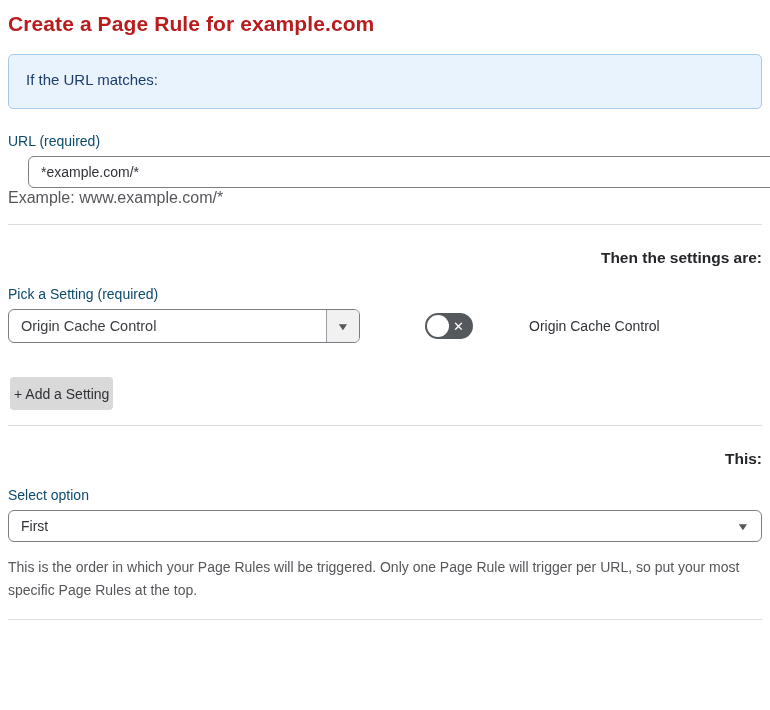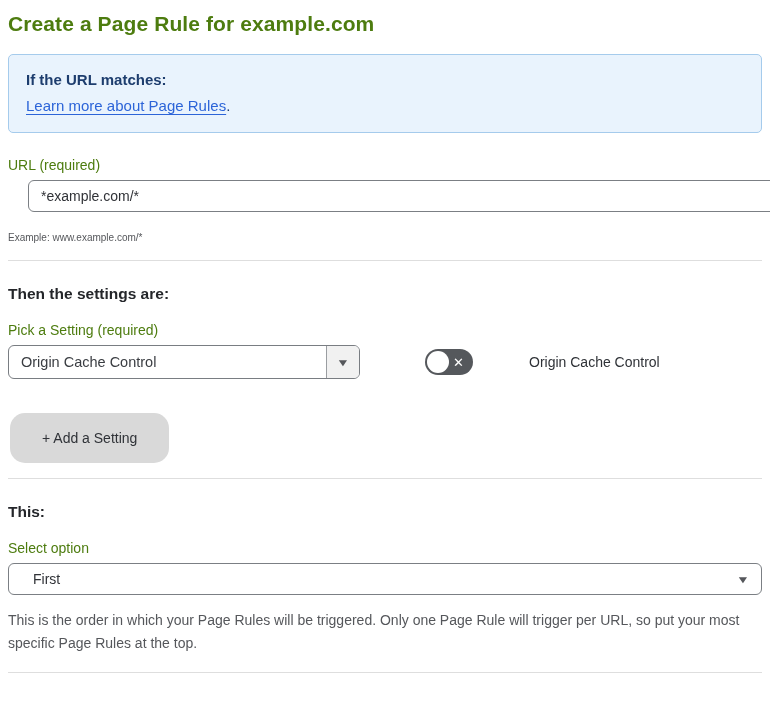--- a/index.html
+++ b/index.html
@@ -6,84 +6,85 @@
   html, body { width: 770px; height: 710px; background: #ffffff; }
   body {
     font-family: "Liberation Sans", sans-serif;
     color: #2f3237;
     padding: 8px 8px 0 8px;
     overflow: hidden;
   }
   .page-title {
     font-size: 21px;
     font-weight: bold;
-    color: #4d7c0f;
+    color: #b91c1c;
     margin: 4px 0 18px 0;
     letter-spacing: 0.1px;
   }
   .info-box {
     background: #e9f3fd;
     border: 1px solid #a5cbec;
     border-radius: 5px;
     padding: 13px 17px 14px 17px;
     margin-bottom: 24px;
   }
   .info-box .info-heading {
     font-size: 15px;
-    font-weight: bold;
+    font-weight: normal;
     color: #1d3d6e;
     margin-bottom: 2px;
     line-height: 24px;
   }
   .info-box .info-body {
     font-size: 15px;
     color: #1d3d6e;
     line-height: 24px;
     max-width: 720px;
   }
   .info-box .info-link-row { line-height: 24px; font-size: 15px; color: #1d3d6e; }
   .info-link {
     color: #2c64d8;
     text-decoration: underline;
     text-underline-offset: 3px;
     cursor: pointer;
   }
   .field-label {
     font-size: 14px;
-    color: #4d7c0f;
+    color: #0c4a6e;
     margin-bottom: 7px;
   }
   .text-input {
     width: 100%;
     height: 32px;
     border: 1px solid #7b7f84;
     border-radius: 6px;
     padding: 0 12px;
     font-size: 14px;
     font-family: "Liberation Sans", sans-serif;
     color: #303237;
     background: #ffffff;
     outline: none;
     margin-left: 20px;
   }
   .helper-text {
-    font-size: 10px;
+    font-size: 16px;
     color: #55575b;
-    margin-top: 20px;
+    margin-top: 1px;
   }
   .divider {
     border: none;
     border-top: 1px solid #dedede;
     margin: 17px 0 0 0;
   }
   .section-heading {
     font-size: 15.5px;
     font-weight: bold;
     color: #24262a;
     margin: 24px 0 0 0;
+    text-align: right;
   }
   .settings-row-label { margin-top: 19px; }
   .setting-controls {
     display: flex;
     align-items: center;
     margin-top: 0;
     gap: 41px;
   }
   .dropdown {
     display: flex;
@@ -143,43 +144,43 @@
   }
   .toggle-side-label {
     font-size: 14px;
     color: #2f3237;
     margin-left: 15px;
   }
   .btn {
     display: inline-flex;
     align-items: center;
     justify-content: center;
-    height: 50px;
-    padding: 0 32px;
+    height: 33px;
+    padding: 0 4px;
     border: none;
-    border-radius: 15px;
+    border-radius: 4px;
     font-size: 14px;
     font-family: "Liberation Sans", sans-serif;
     cursor: pointer;
   }
   .btn-gray {
     background: #d9d9d9;
     color: #2f3237;
   }
   .add-setting-btn { margin: 34px 0 0 2px; }
   .order-select {
     position: relative;
     width: 100%;
     height: 32px;
     border: 1px solid #7b7f84;
     border-radius: 6px;
     background: #ffffff;
     display: flex;
     align-items: center;
-    padding: 0 30px 0 24px;
+    padding: 0 30px 0 12px;
     font-size: 14px;
     color: #303237;
     cursor: pointer;
   }
   .order-select .caret-glyph {
     position: absolute;
     right: 13px;
     top: 50%;
     transform: translateY(-50%) scaleX(1.4);
   }
@@ -193,21 +194,20 @@
 </style>
 </head>
 <body>
 
 
 
 <h1 class="page-title">Create a Page Rule for example.com</h1>
 
 <div class="info-box">
   <div class="info-heading">If the URL matches:</div>
-  <div class="info-link-row"><a class="info-link">Learn more about Page Rules</a><span>.</span></div>
 </div>
 
 <div class="field-label">URL (required)</div>
 <input class="text-input" type="text" value="*example.com/*" style="">
 <div class="helper-text">Example: www.example.com/*</div>
 
 <hr class="divider">
 
 <h2 class="section-heading">Then the settings are:</h2>
 

